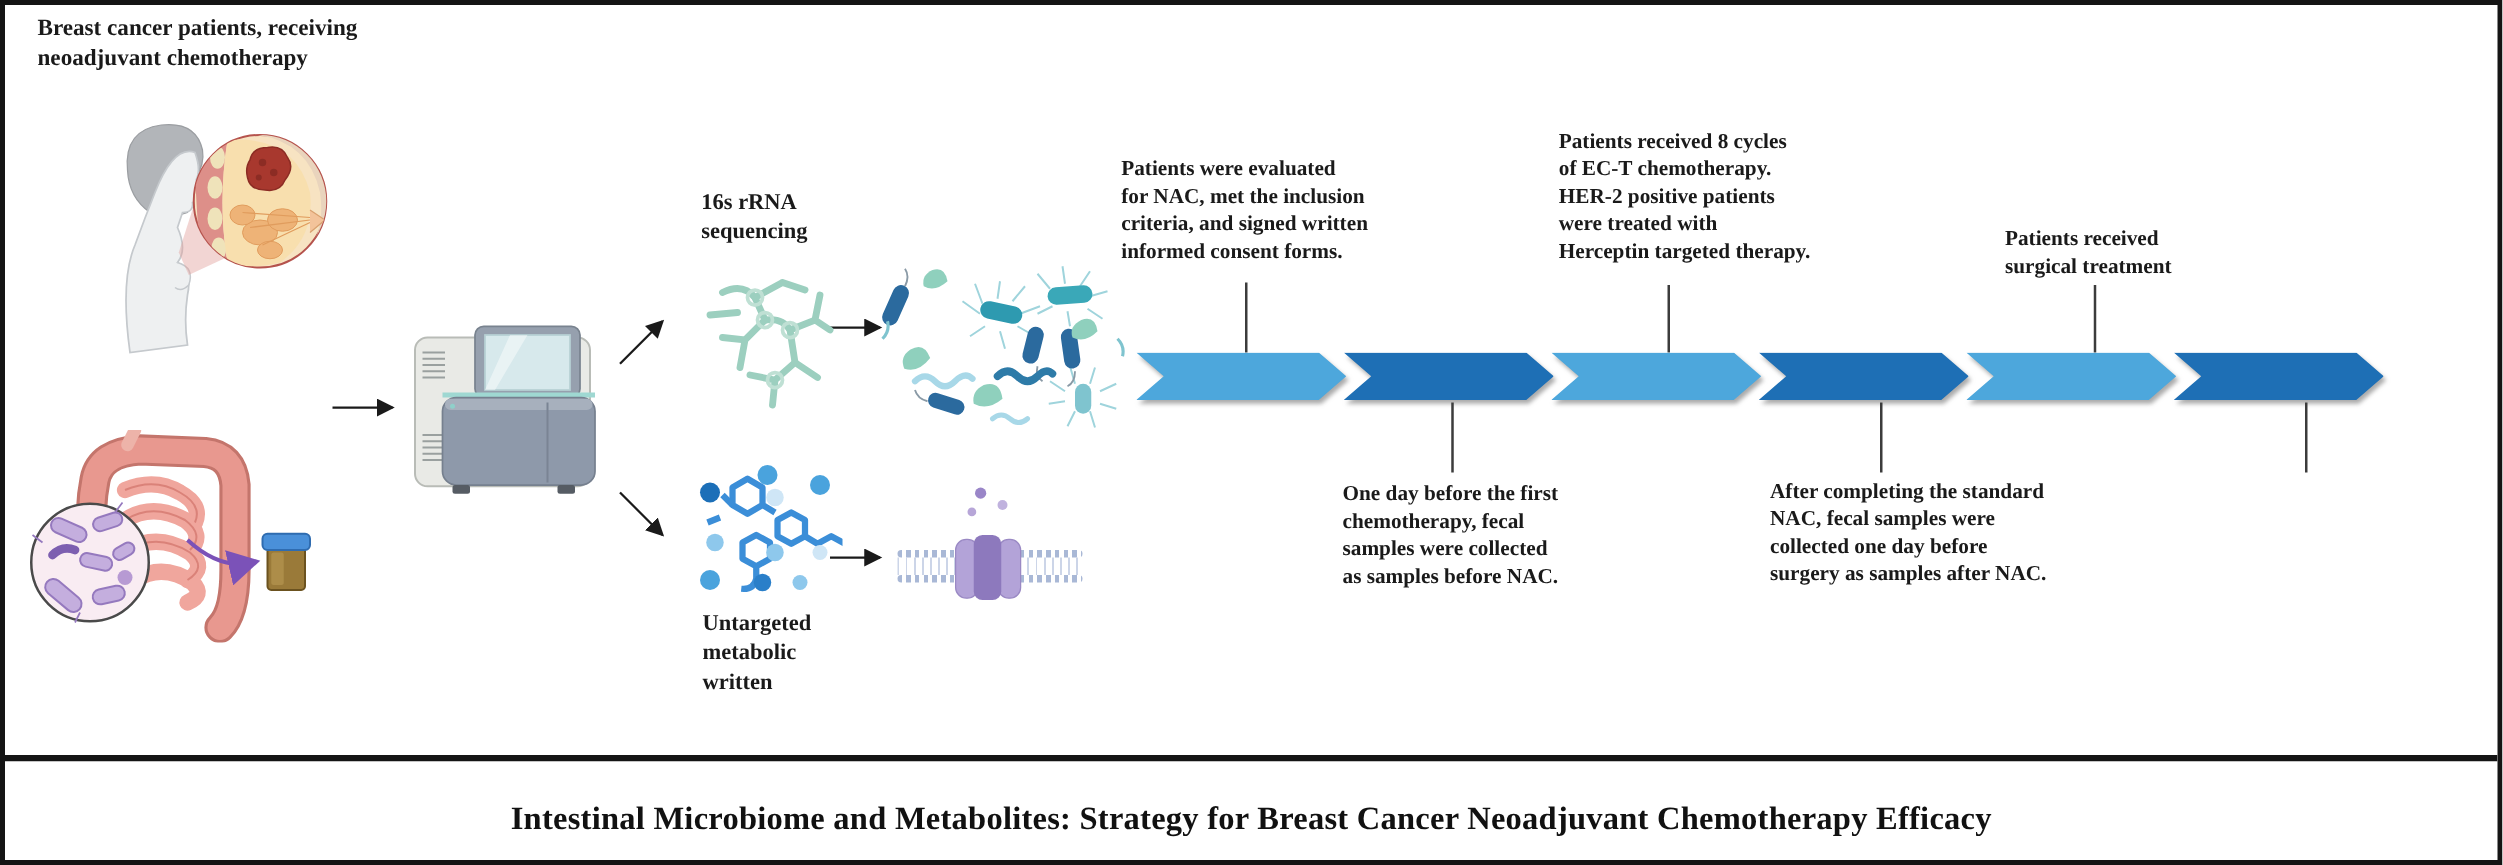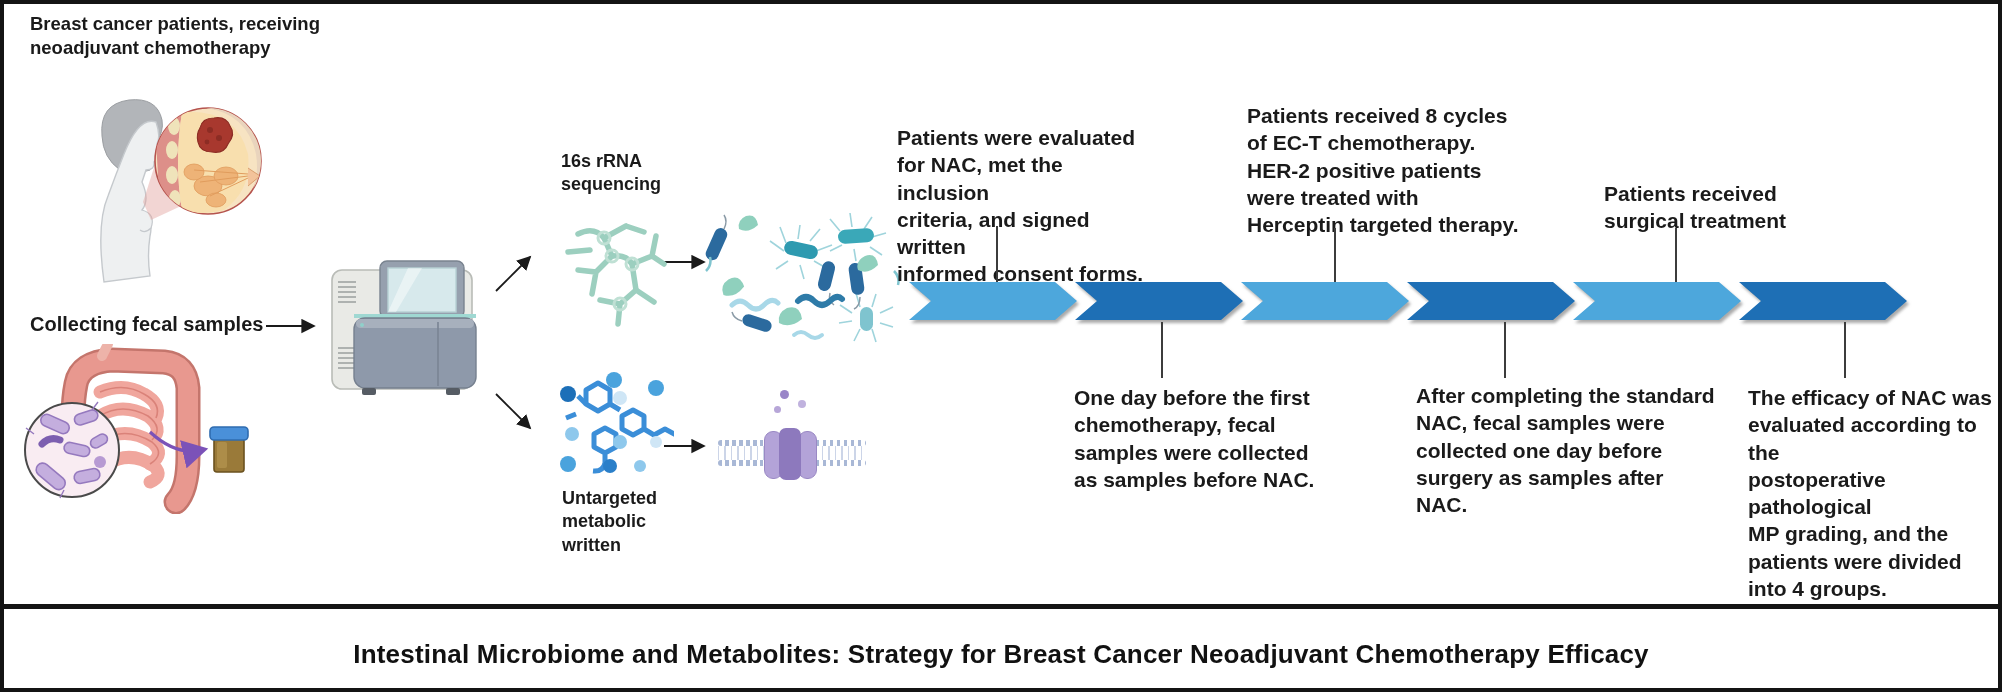--- a/index.html
+++ b/index.html
@@ -1,25 +1,25 @@
 <!DOCTYPE html>
 <html style="--chev-light: #4da7dc; --chev-dark: #1e6fb5;"><head>
 <meta charset="utf-8">
 <style>
   html,body{margin:0;padding:0;background:#ffffff;}
   .figure{
     position:relative;width:2002px;height:692px;box-sizing:border-box;
     background:#ffffff;border:4px solid #141414;overflow:hidden;
-    font-family:Liberation Sans, sans-serif;color:#1a1a1a;
+    font-family:Liberation Serif, serif;color:#1a1a1a;
   }
   .txt{position:absolute;font-weight:bold;white-space:pre-line;line-height:1.28;color:#1a1a1a;}
   .h18{font-size:18.5px;}
   .h20{font-size:20px;}
   .lab18{font-size:18px;line-height:1.3;}
-  .t17{font-size:21px;line-height:1.3;}
+  .t17{font-size:17px;line-height:1.3;}
   .abs{position:absolute;}
   
   .chev-shadow{position:absolute;top:278px;height:38px;width:168px;
     filter:drop-shadow(2px 3px 1.5px rgba(100,100,100,.55));}
   .chev{width:100%;height:100%;
     clip-path:polygon(0 0, calc(100% - 22px) 0, 100% 50%, calc(100% - 22px) 100%, 0 100%, 22px 50%);}
   .chev.light{background:var(--chev-light,#4da7dc);}
   .chev.dark{background:var(--chev-dark,#1e6fb5);}
   .connector{position:absolute;width:2px;background:#3c3c3c;}
   
@@ -77,21 +77,20 @@
 
       <path d="M196 124 Q198 114 210 114 Q222 112 226 122 Q232 130 224 140 Q220 150 208 148 Q196 148 194 138 Q192 130 196 124 Z" fill="#a8382e" stroke="#8c2c24" stroke-width="1.2"></path>
       <circle cx="206" cy="126" r="3" fill="#8c2c24"></circle>
       <circle cx="215" cy="134" r="3" fill="#8c2c24"></circle>
       <circle cx="203" cy="138" r="2.4" fill="#8c2c24"></circle>
 
       <path d="M244 164 L256 172 L244 182" fill="#f3c39a" stroke="#d9a06f" stroke-width="1"></path>
     </g>
   </svg>
 
-  <div class="txt h20" style="left:26px;top:308px;width:260px;">Collecting fecal samples</div>
 
   <svg class="abs" style="left:12px;top:340px;" width="240" height="170" viewBox="12 340 240 170">
 
     <g>
       <path d="M78 478 Q64 420 72 380 Q76 358 108 356 L160 358 Q182 360 184 384 L184 452 Q184 486 172 498" fill="none" stroke="#c4756c" stroke-width="25" stroke-linecap="round"></path>
       <path d="M78 478 Q64 420 72 380 Q76 358 108 356 L160 358 Q182 360 184 384 L184 452 Q184 486 172 498" fill="none" stroke="#e8988f" stroke-width="20" stroke-linecap="round"></path>
       <path d="M98 352 L104 340" stroke="#edb3a9" stroke-width="10" stroke-linecap="round"></path>
 
       <g fill="none" stroke="#f0a69d" stroke-width="13" stroke-linecap="round">
         <path d="M96 388 Q120 378 140 390 Q158 400 152 414"></path>
@@ -305,25 +304,19 @@
   <div class="connector" style="left:1840px;top:318px;height:56px;"></div>
 
   <div class="txt t17" style="left:1070px;top:380px;width:250px;">One day before the first
 chemotherapy, fecal
 samples were collected
 as samples before NAC.</div>
   <div class="txt t17" style="left:1382px;top:378px;width:300px;margin-left:30px;">After completing the standard
 NAC, fecal samples were
 collected one day before
 surgery as samples after NAC.</div>
-  <div class="txt t17" style="left:1744px;top:380px;width:250px;">The efficacy of NAC was
-evaluated according to the
-postoperative pathological
-MP grading, and the
-patients were divided
-into 4 groups.</div>
 
   <div class="divider"></div>
   <div class="title-band">
     <div class="main-title">Intestinal Microbiome and Metabolites: Strategy for Breast Cancer Neoadjuvant Chemotherapy Efficacy</div>
   </div>
 
 </div>
 
 </body></html>

